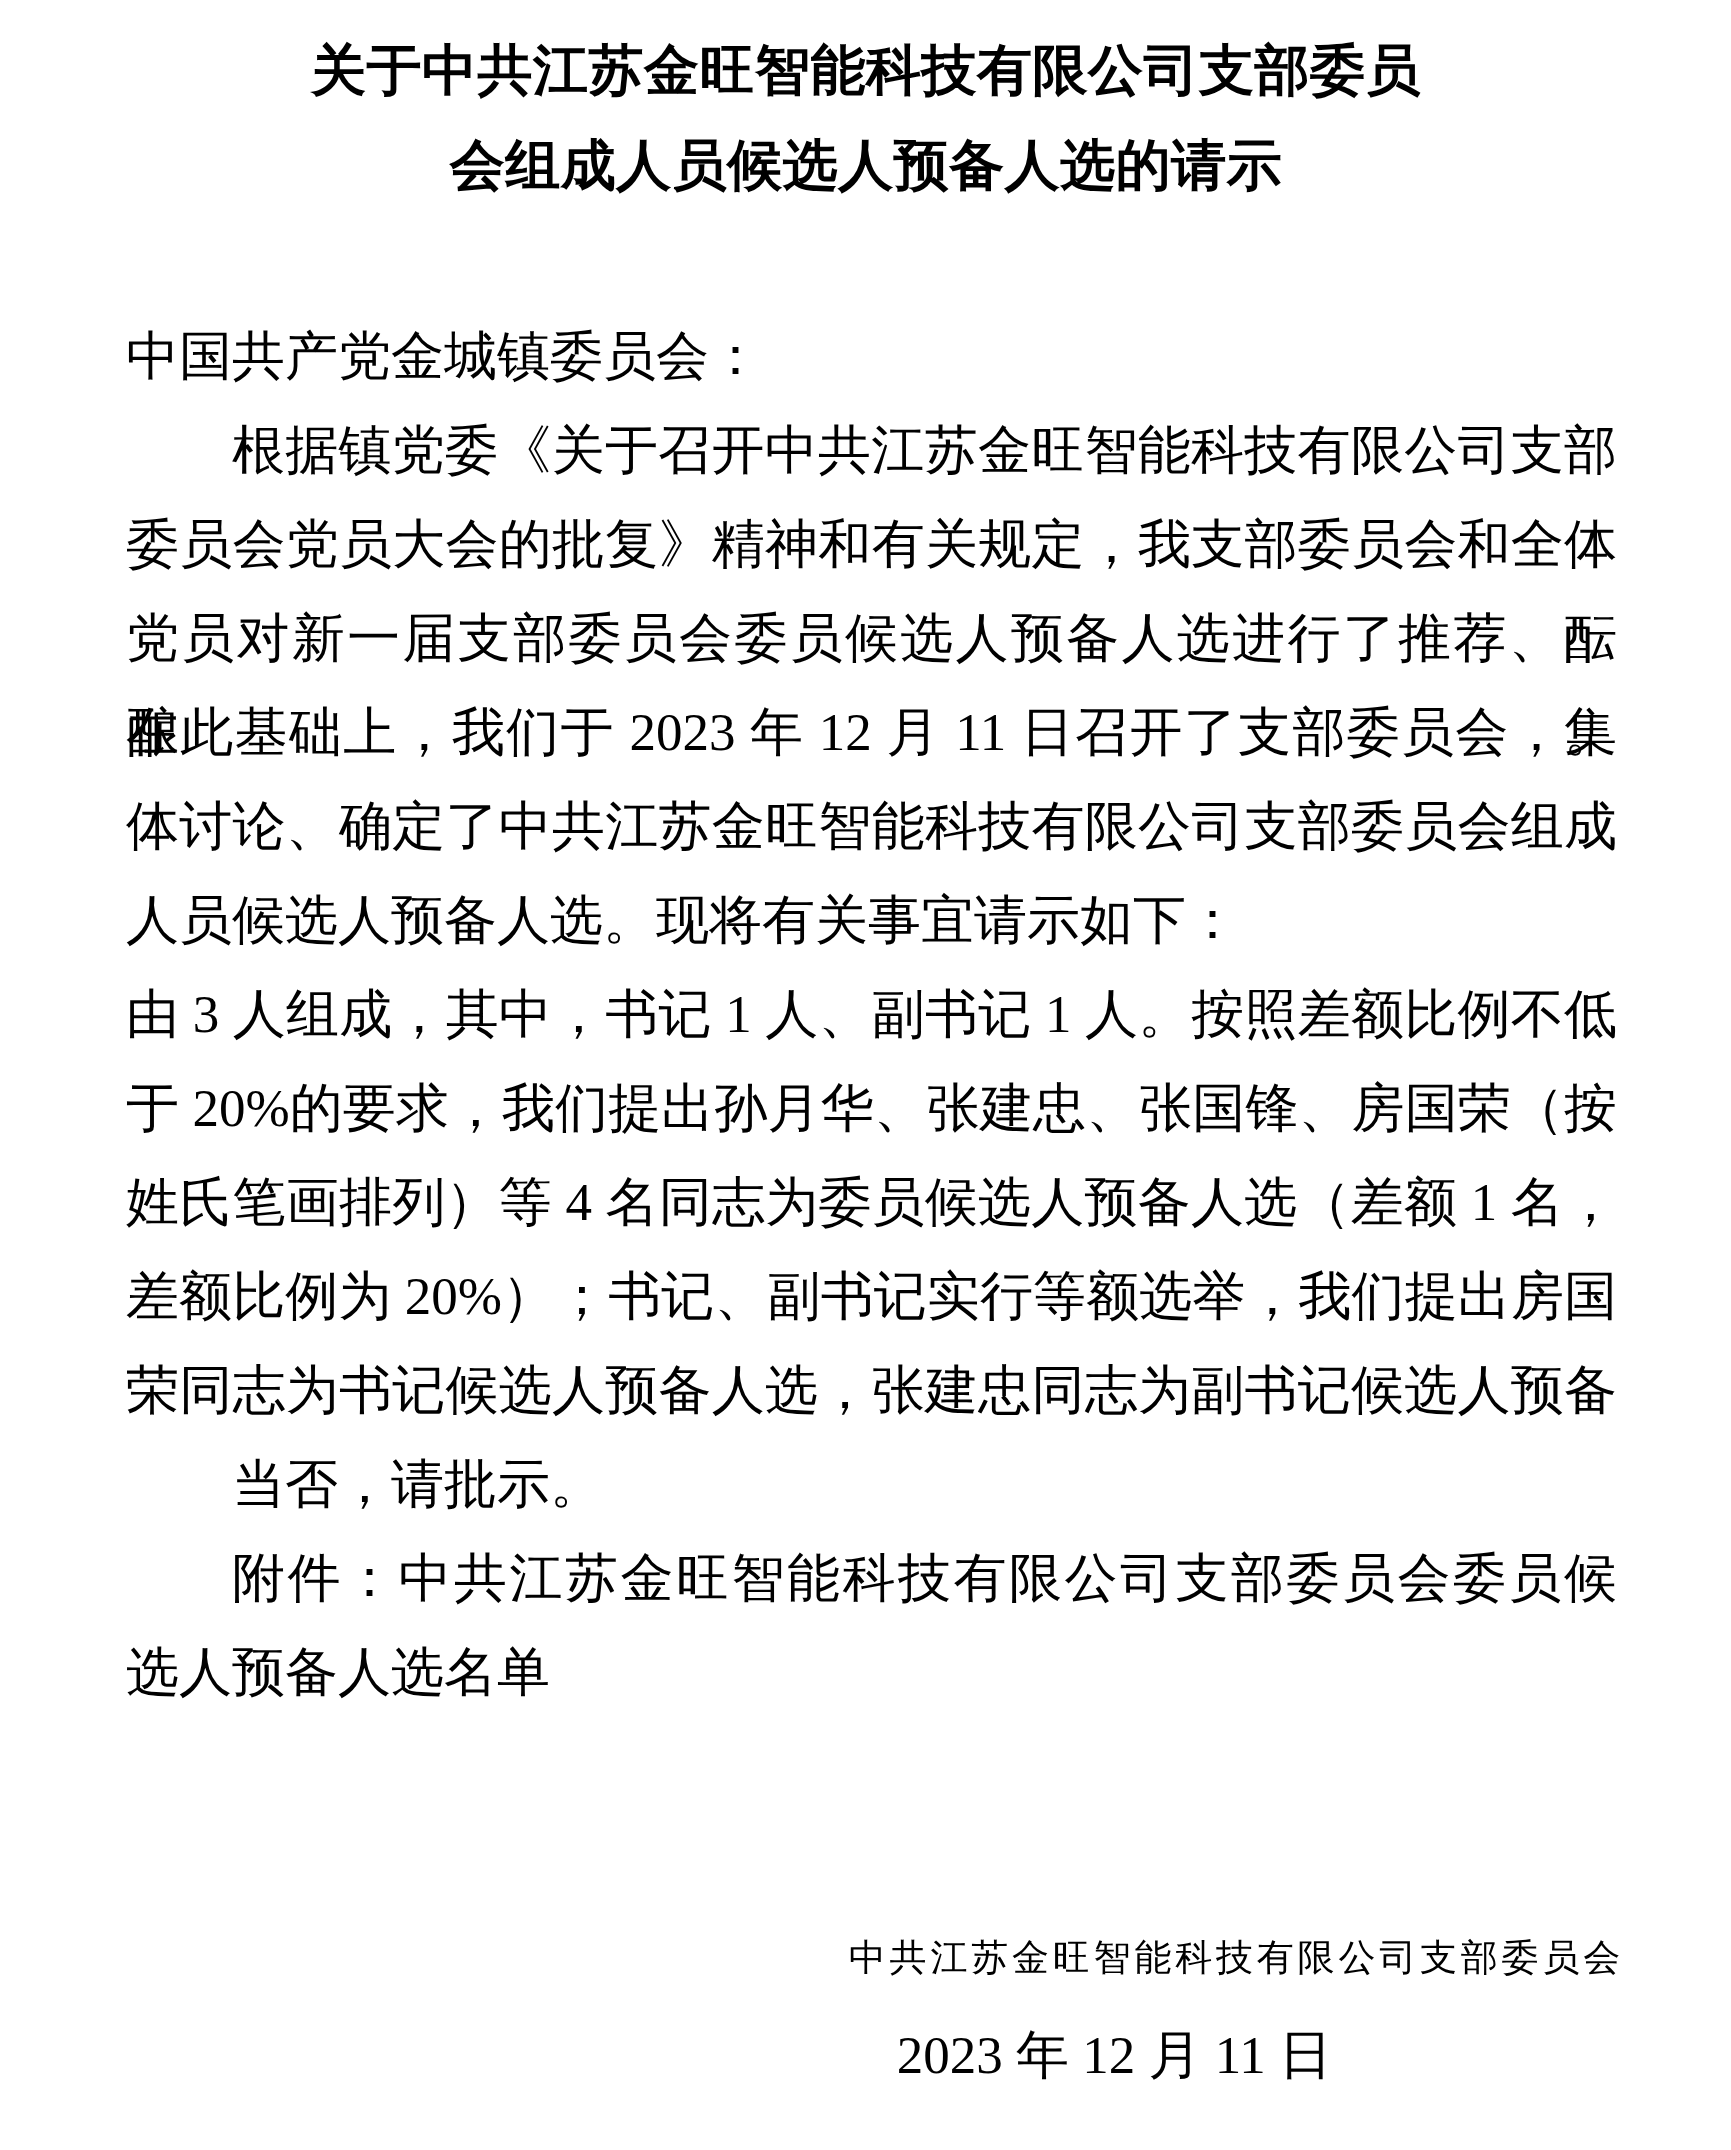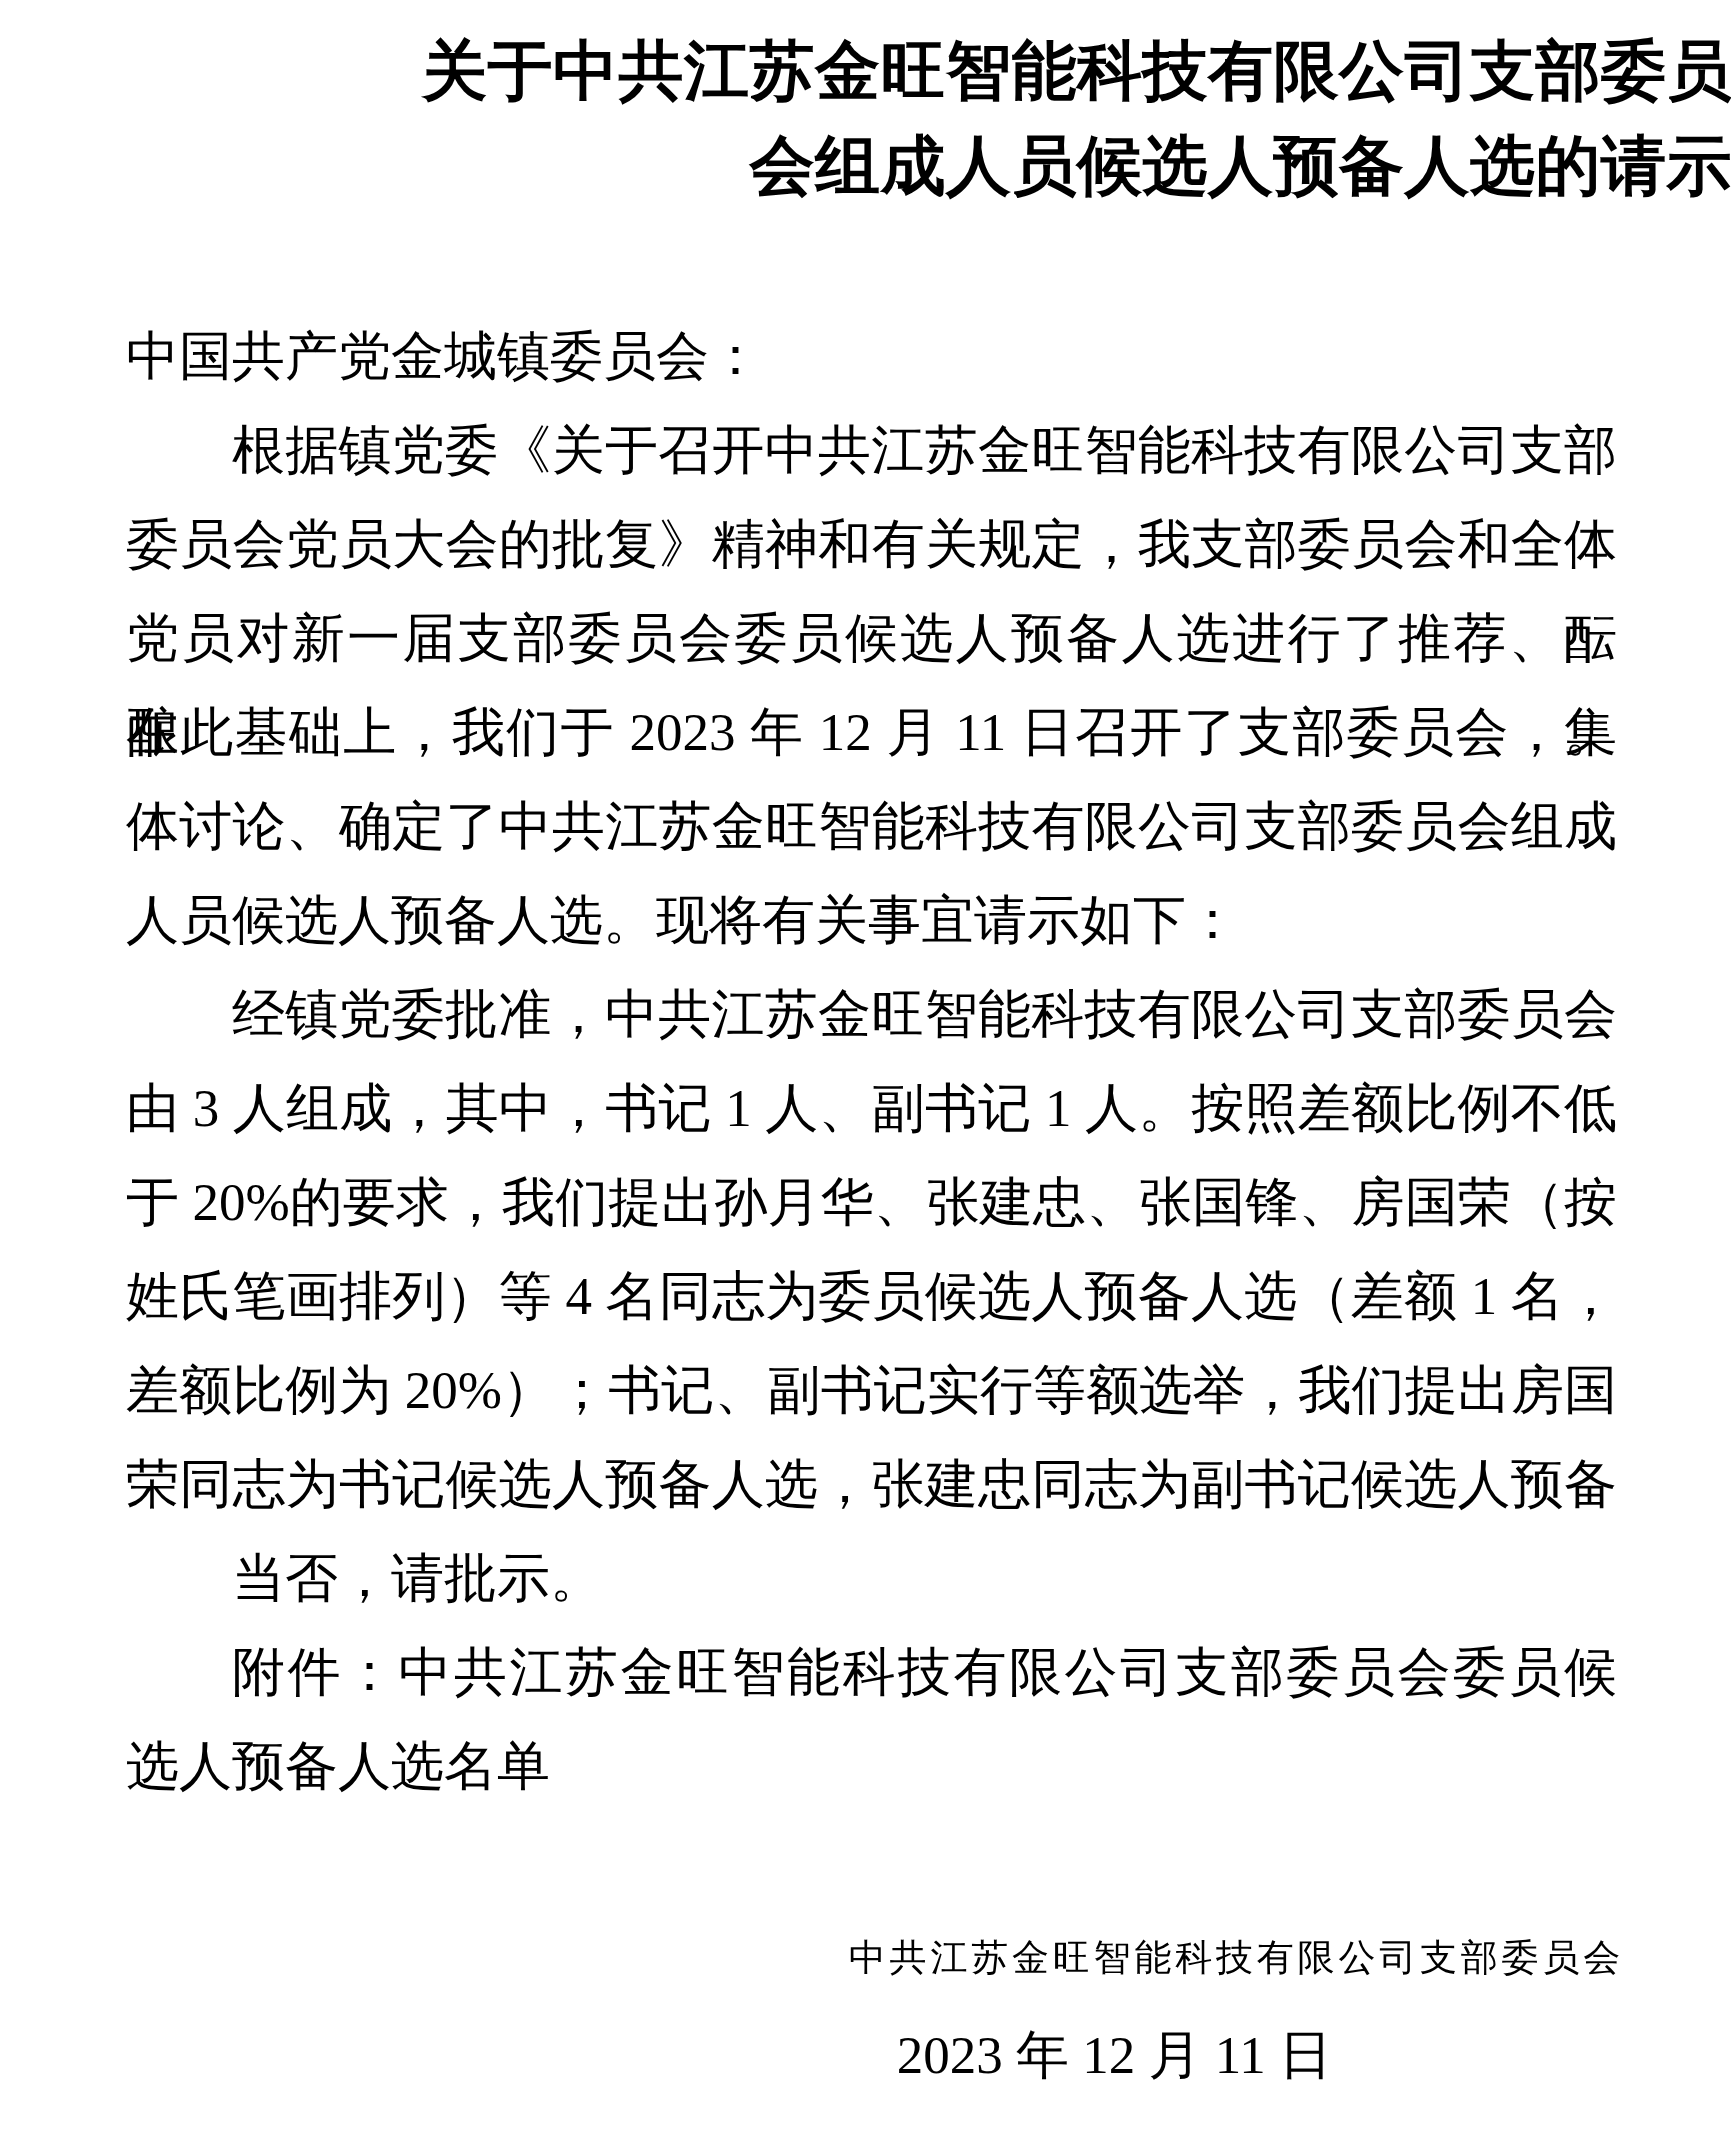--- a/index.html
+++ b/index.html
@@ -14,24 +14,24 @@
     background: #ffffff;
     color: #000000;
     overflow: hidden;
     font-family: "Liberation Serif", "DejaVu Serif", serif;
   }
   .title-block {
     position: absolute;
     top: 23px;
     left: 0;
     width: 100%;
-    text-align: right;
+    text-align: center;
     font-family: "Liberation Sans", "DejaVu Sans", sans-serif;
     font-weight: bold;
-    font-size: 65px;
+    font-size: 55px;
     line-height: 95px;
     letter-spacing: 0.5px;
   }
   .title-line { display: block; }
   .doc-body {
     position: absolute;
     top: 309px;
     left: 115px;
     width: 1502px;
     font-size: 53px;
@@ -75,21 +75,20 @@
   </div>
 
   <div class="doc-body">
     <div class="line">中国共产党金城镇委员会：</div>
     <div class="line indent fill">根据镇党委《关于召开中共江苏金旺智能科技有限公司支部</div>
     <div class="line fill">委员会党员大会的批复》精神和有关规定，我支部委员会和全体</div>
     <div class="line fill">党员对新一届支部委员会委员候选人预备人选进行了推荐、酝酿。</div>
     <div class="line fill">在此基础上，我们于 2023 年 12 月 11 日召开了支部委员会，集</div>
     <div class="line fill">体讨论、确定了中共江苏金旺智能科技有限公司支部委员会组成</div>
     <div class="line">人员候选人预备人选。现将有关事宜请示如下：</div>
-    <div class="line indent fill">经镇党委批准，中共江苏金旺智能科技有限公司支部委员会</div>
     <div class="line fill">由 3 人组成，其中，书记 1 人、副书记 1 人。按照差额比例不低</div>
     <div class="line fill">于 20%的要求，我们提出孙月华、张建忠、张国锋、房国荣（按</div>
     <div class="line fill">姓氏笔画排列）等 4 名同志为委员候选人预备人选（差额 1 名，</div>
     <div class="line fill">差额比例为 20%）；书记、副书记实行等额选举，我们提出房国</div>
     <div class="line fill">荣同志为书记候选人预备人选，张建忠同志为副书记候选人预备</div>
     <div class="line indent">当否，请批示。</div>
     <div class="line indent fill">附件：中共江苏金旺智能科技有限公司支部委员会委员候</div>
     <div class="line">选人预备人选名单</div>
   </div>
 

